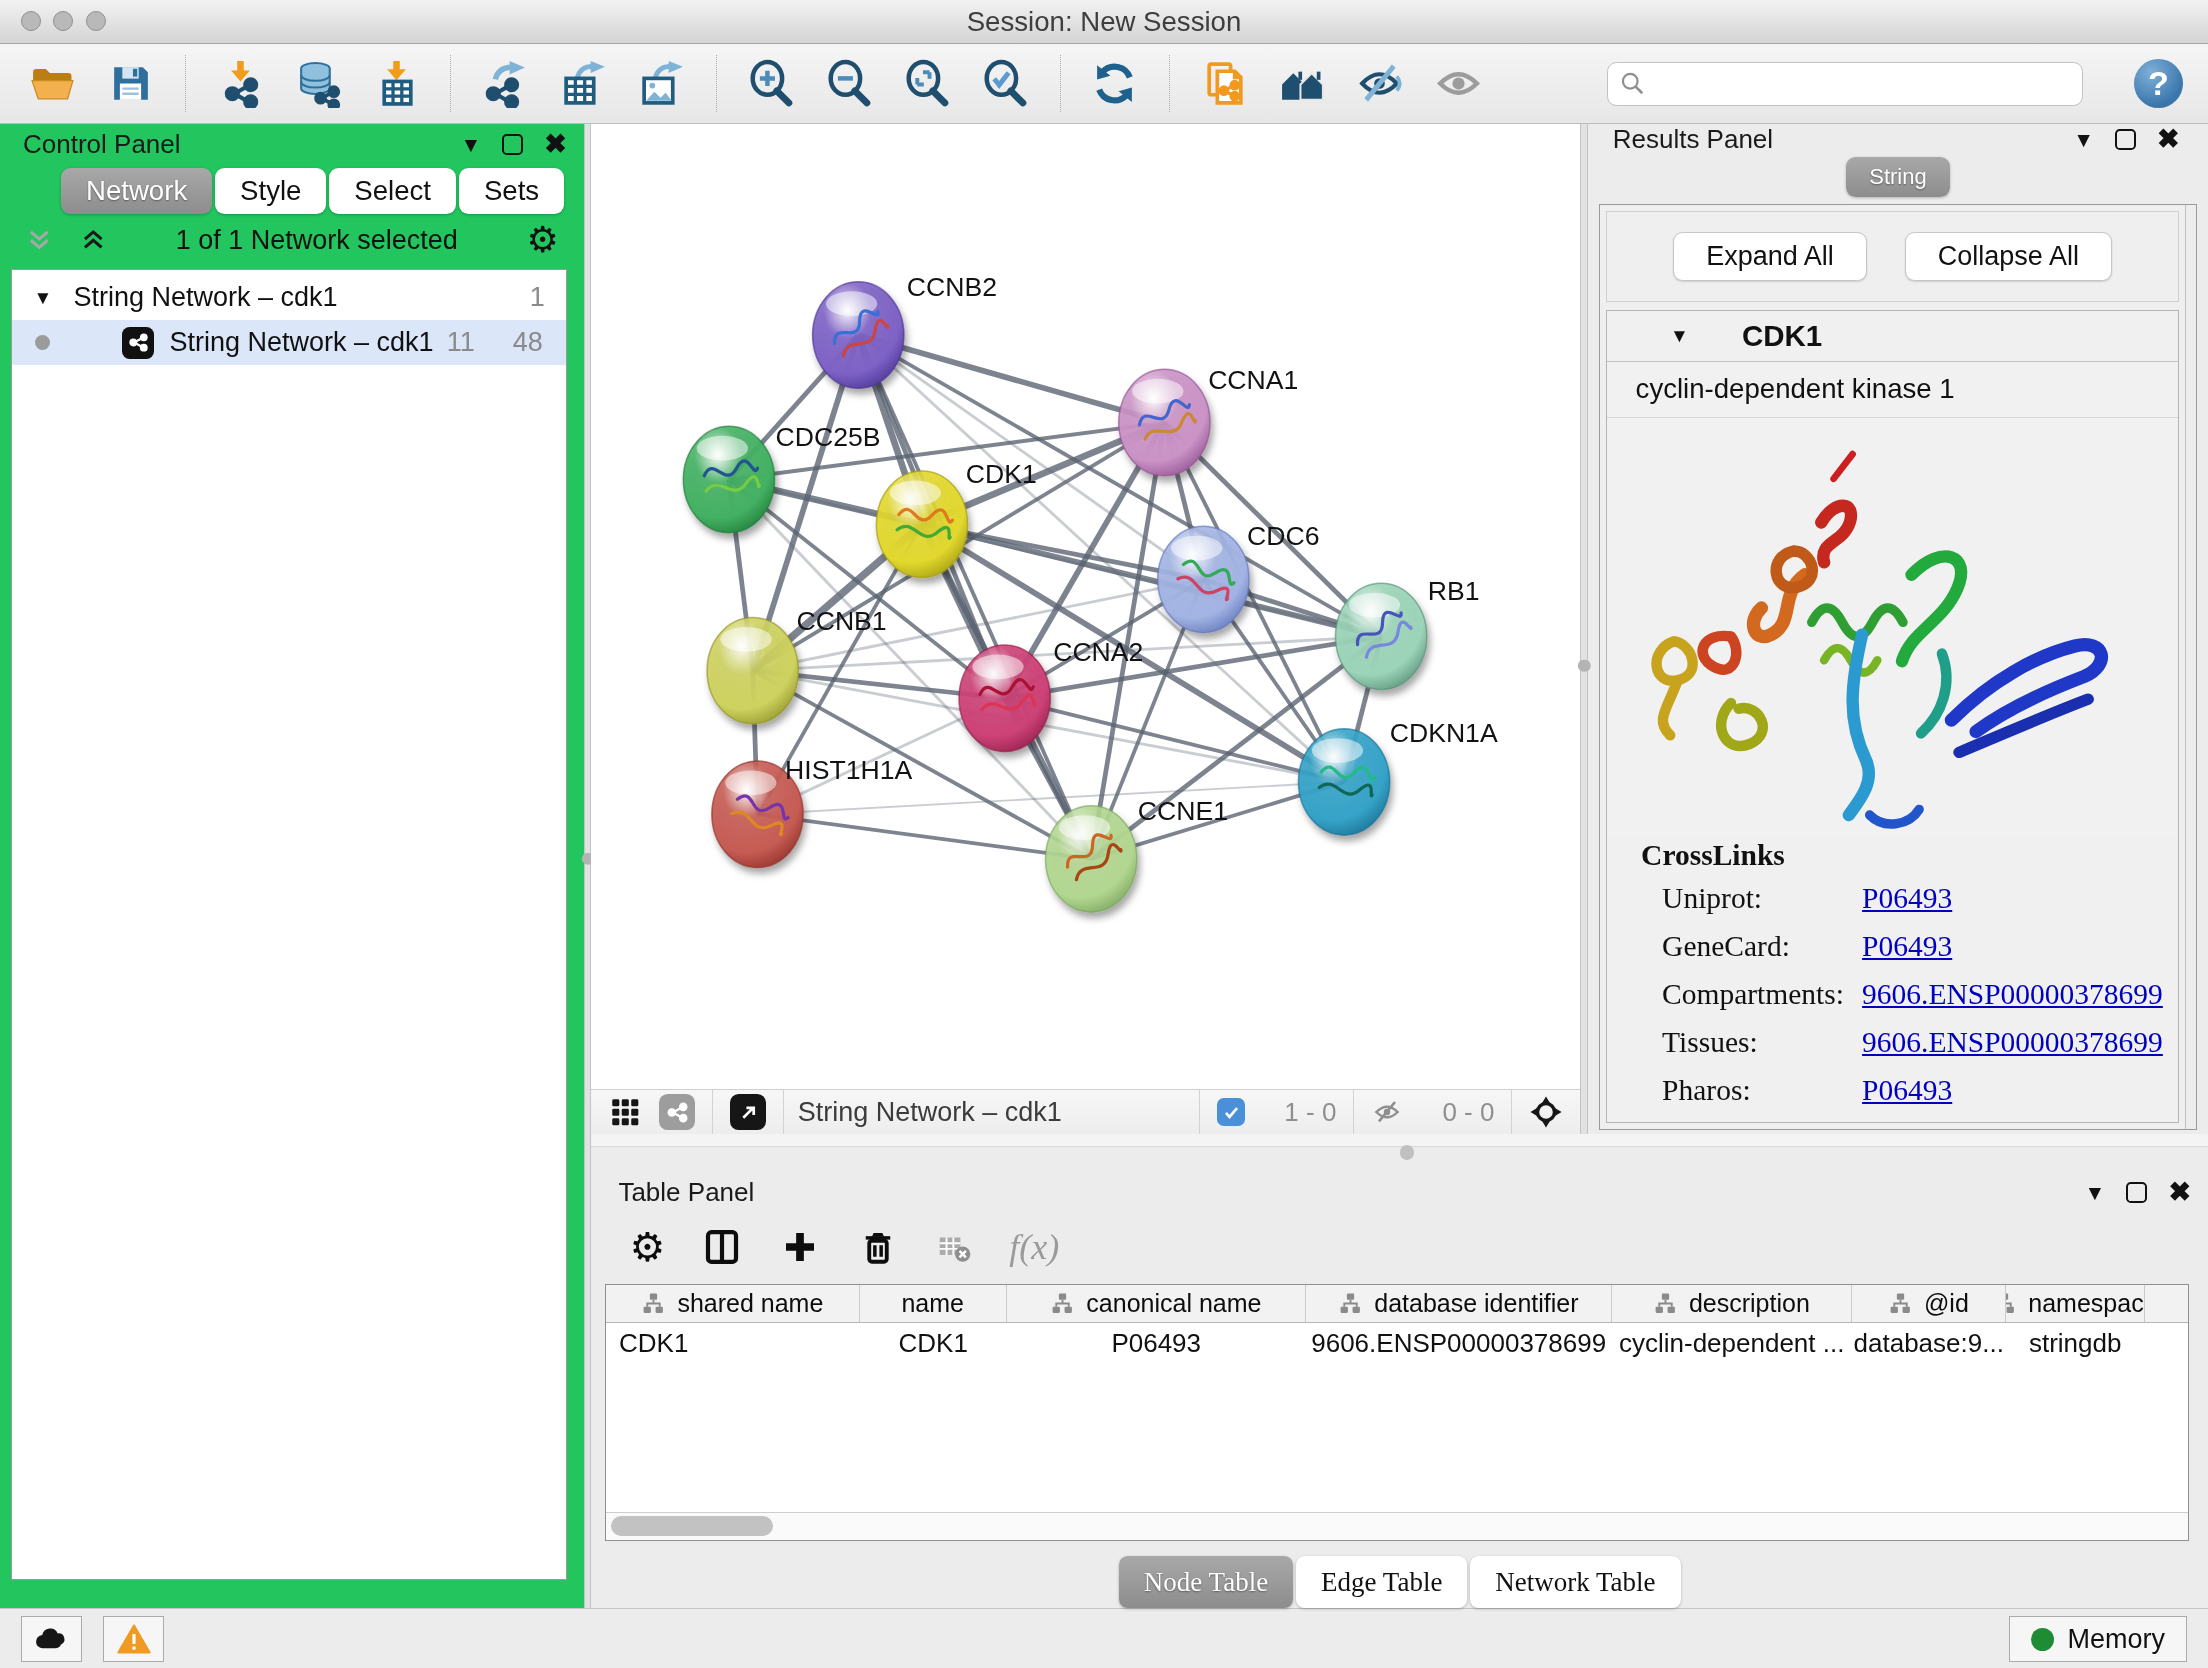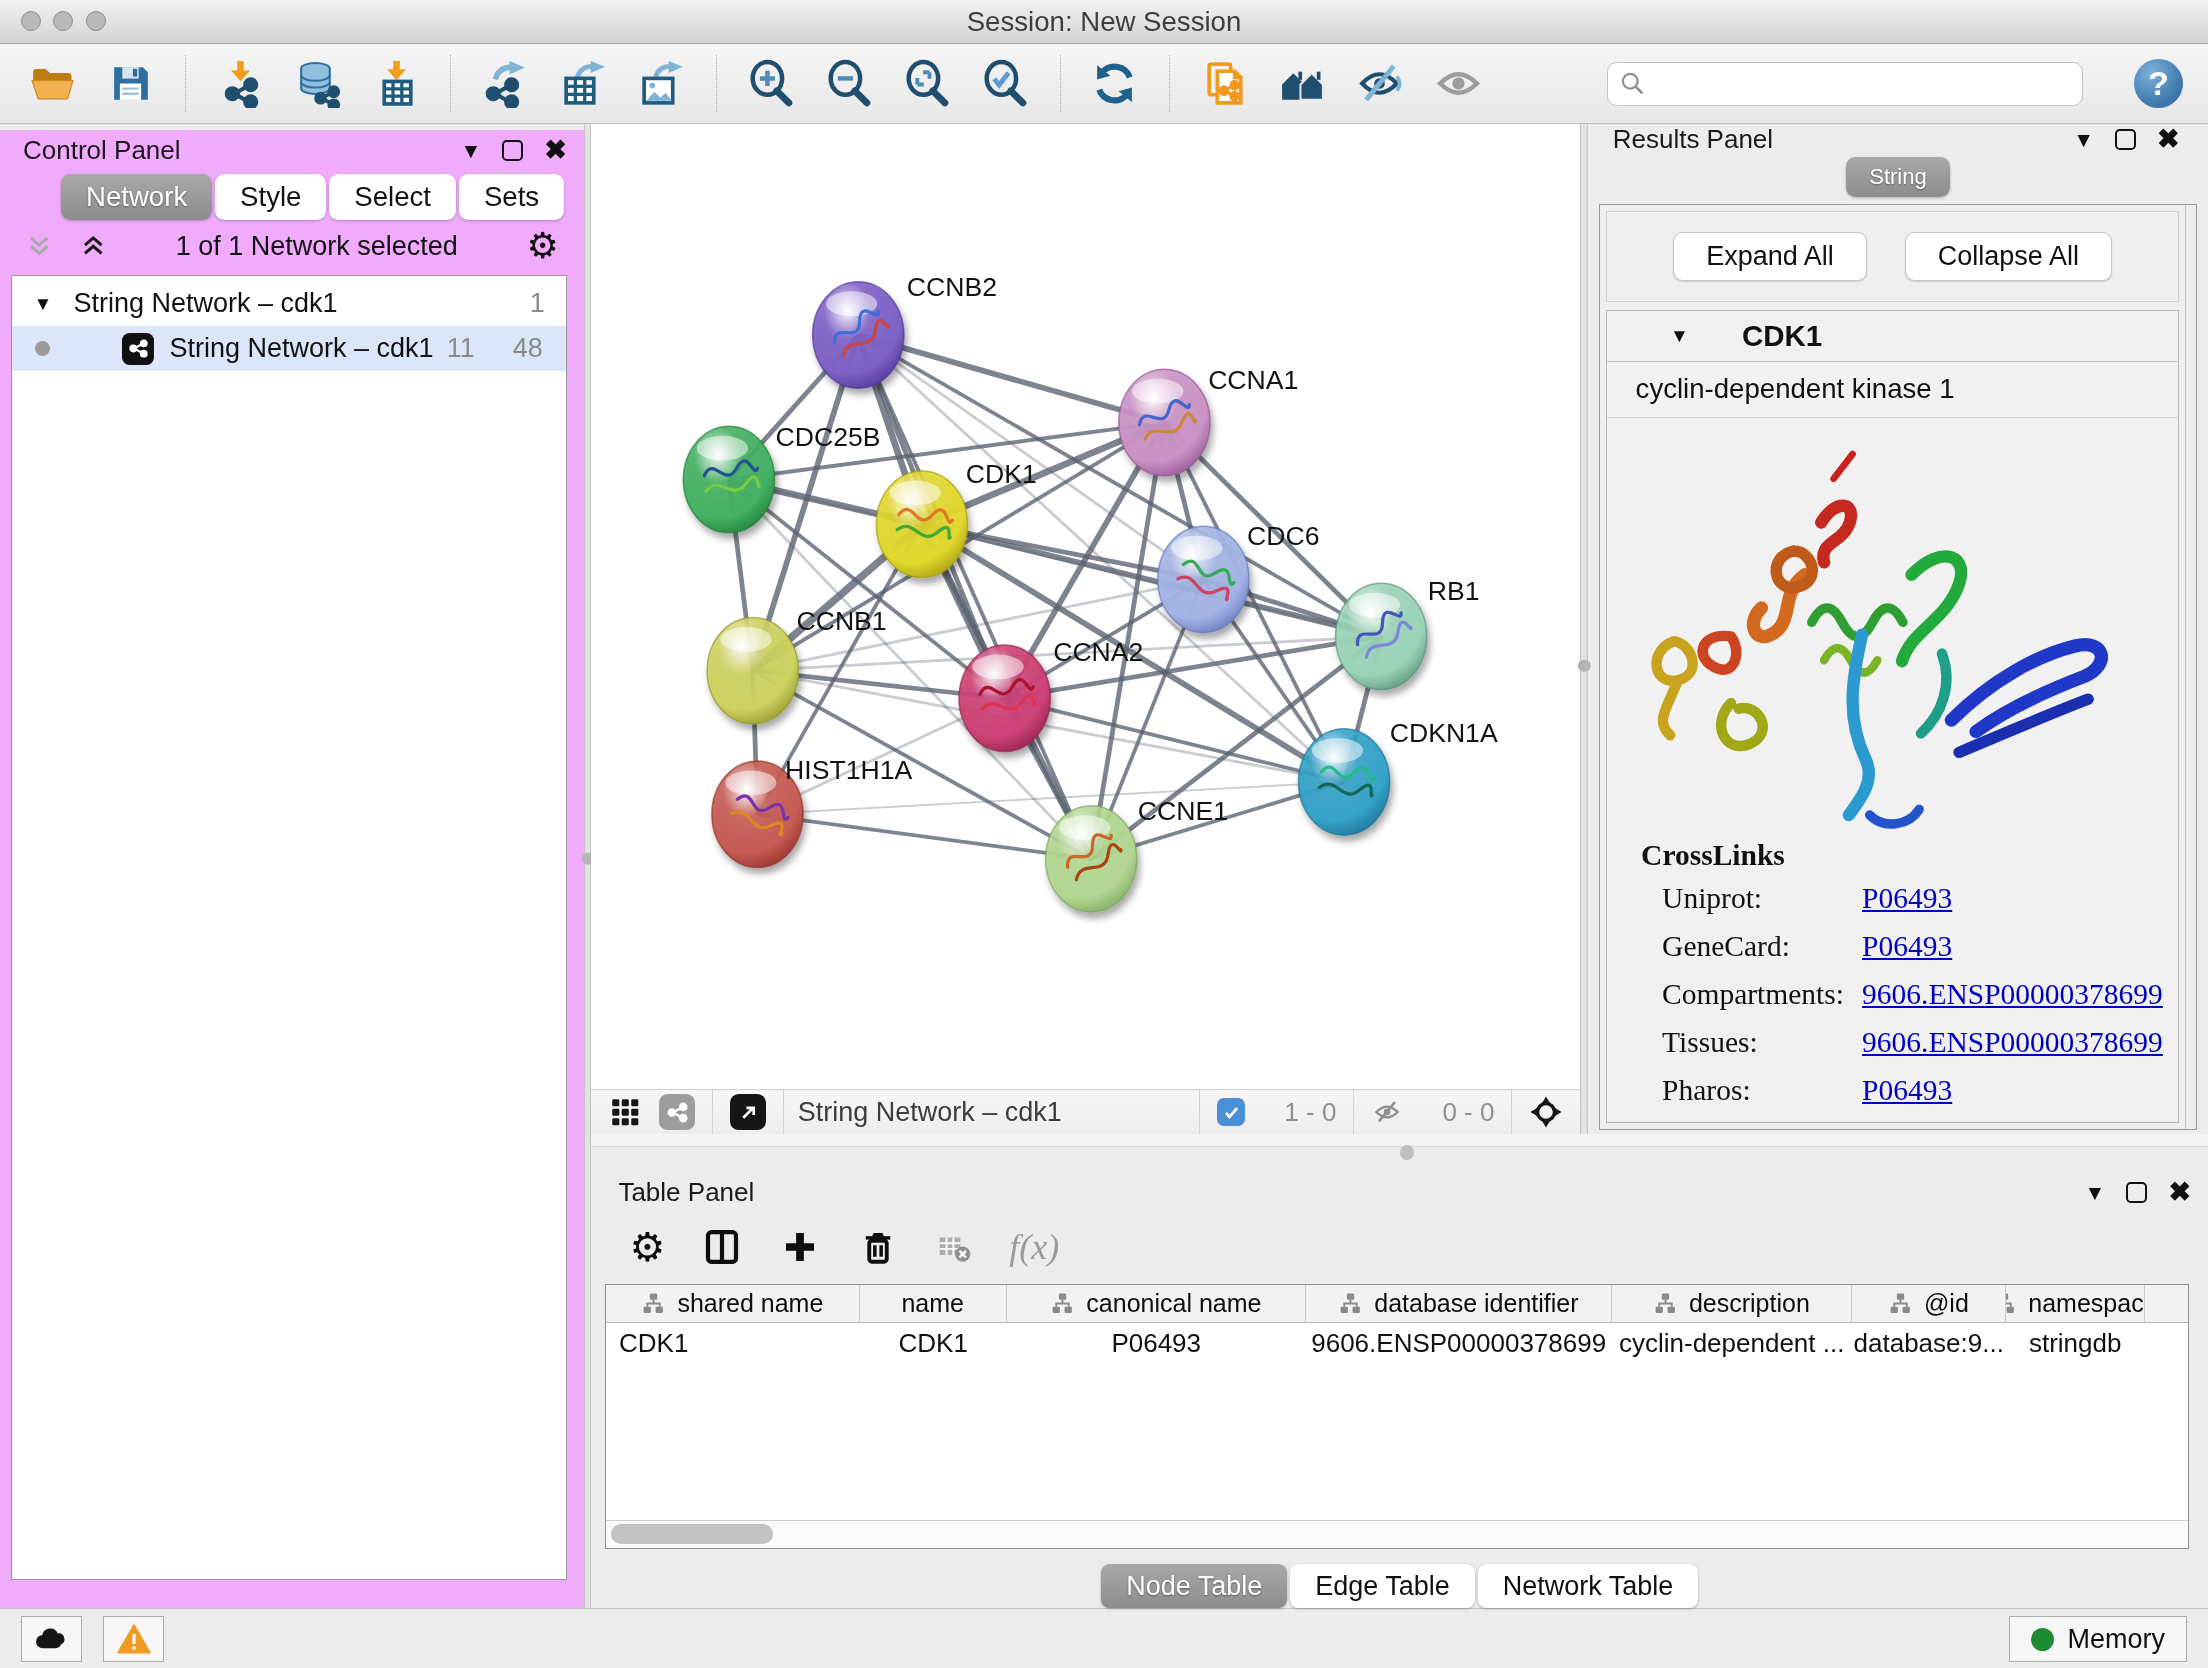--- a/index.html
+++ b/index.html
@@ -42,21 +42,21 @@
   .pfloat { width:21px; height:21px; border:2.9px solid #111; border-radius:4.8px; }
   .pclose { font-size:27px; color:#111; font-weight:bold; line-height:1; }
 
   
   .tabrow { display:flex; gap:2.9px; }
   .tab { height:46px; padding:0 25px; display:flex; align-items:center; justify-content:center; font-size:27.6px;
     background:#fff; color:#111; border-radius:9.5px; box-shadow:0 1px 2.9px rgba(0,0,0,.25); }
   .tab.sel { background:linear-gradient(#a8a8a8,#8d8d8d); color:#fff; text-shadow:0 1px 1.9px rgba(0,0,0,.4); }
 
   
-  .control-panel { width:584px; display:flex; flex-direction:column; background:#f0abfc;margin-top:6px; }
+  .control-panel { width:584px; display:flex; flex-direction:column; background:#22c55e; }
   .cp-tabs { padding:3.8px 0 0 61px; }
   .cp-status { height:53px; display:flex; align-items:center; padding:0 25px; gap:25px; }
   .cp-status .stxt { flex:1; text-align:center; font-size:27px; color:#111; }
   .glyph-gear { font-size:36px; line-height:1; color:#111; }
   .tree { flex:1; background:#fff; border:1.9px solid #9a9a9a; margin:1.9px 17px 28.5px 11.4px; padding-top:5.7px; }
   .trow { height:45px; display:flex; align-items:center; font-size:27px; }
   .trow .cnt { color:#8a8a8a; }
   .trow.sel { background:#dbe6f9; }
   .badge { width:32px; height:32px; border-radius:7.6px; background:#111; display:flex; align-items:center; justify-content:center; flex:none; }
   .badge svg { width:23px; height:23px; }
@@ -111,21 +111,21 @@
   .th { display:flex; align-items:center; justify-content:center; gap:11.4px; font-size:25px; color:#0d0d0d;
     border-right:1px solid #cacaca; padding:0 5.7px; overflow:hidden; white-space:nowrap; }
   .th-ico { width:25px; height:25px; flex:none; }
   .tbody { flex:1; }
   .tr { display:flex; height:42px; align-items:center; }
   .td { font-size:26px; display:flex; align-items:center; justify-content:center; overflow:hidden; white-space:nowrap; padding:0 5.7px; }
   .td.left { justify-content:flex-start; padding-left:13.3px; }
   .hscroll { height:28.5px; background:#fafafa; border-top:1px solid #cfcfcf; position:relative; }
   .hthumb { position:absolute; top:3.8px; left:5.7px; width:162px; height:20px; border-radius:10.5px; background:#c2c2c2; }
   .tp-tabs { display:flex; justify-content:center; margin-top:15px; gap:2.9px; }
-  .tp-tabs .tab { height:44px; font-size:27px; border-radius:8.6px; }
+  .tp-tabs .tab { height:52px; font-size:27px; border-radius:8.6px;font-family:Liberation Serif, serif; }
 
   
   .statusbar { height:61px; background:#ececec; border-top:1px solid #c4c4c4; display:flex; align-items:center; padding:0 21px; gap:21px; }
   .sbtn { width:61px; height:46px; background:#f6f6f6; border:1.9px solid #ababab; display:flex; align-items:center; justify-content:center; }
   .membtn { margin-left:auto; height:46px; background:#f6f6f6; border:1.9px solid #ababab; display:flex; align-items:center;
     justify-content:center; gap:13.3px; padding:0 21px; font-size:27px; }
   .memdot { width:23px; height:23px; border-radius:50%; background:#1d8c34; }
 </style>
 </head>
 <body>

